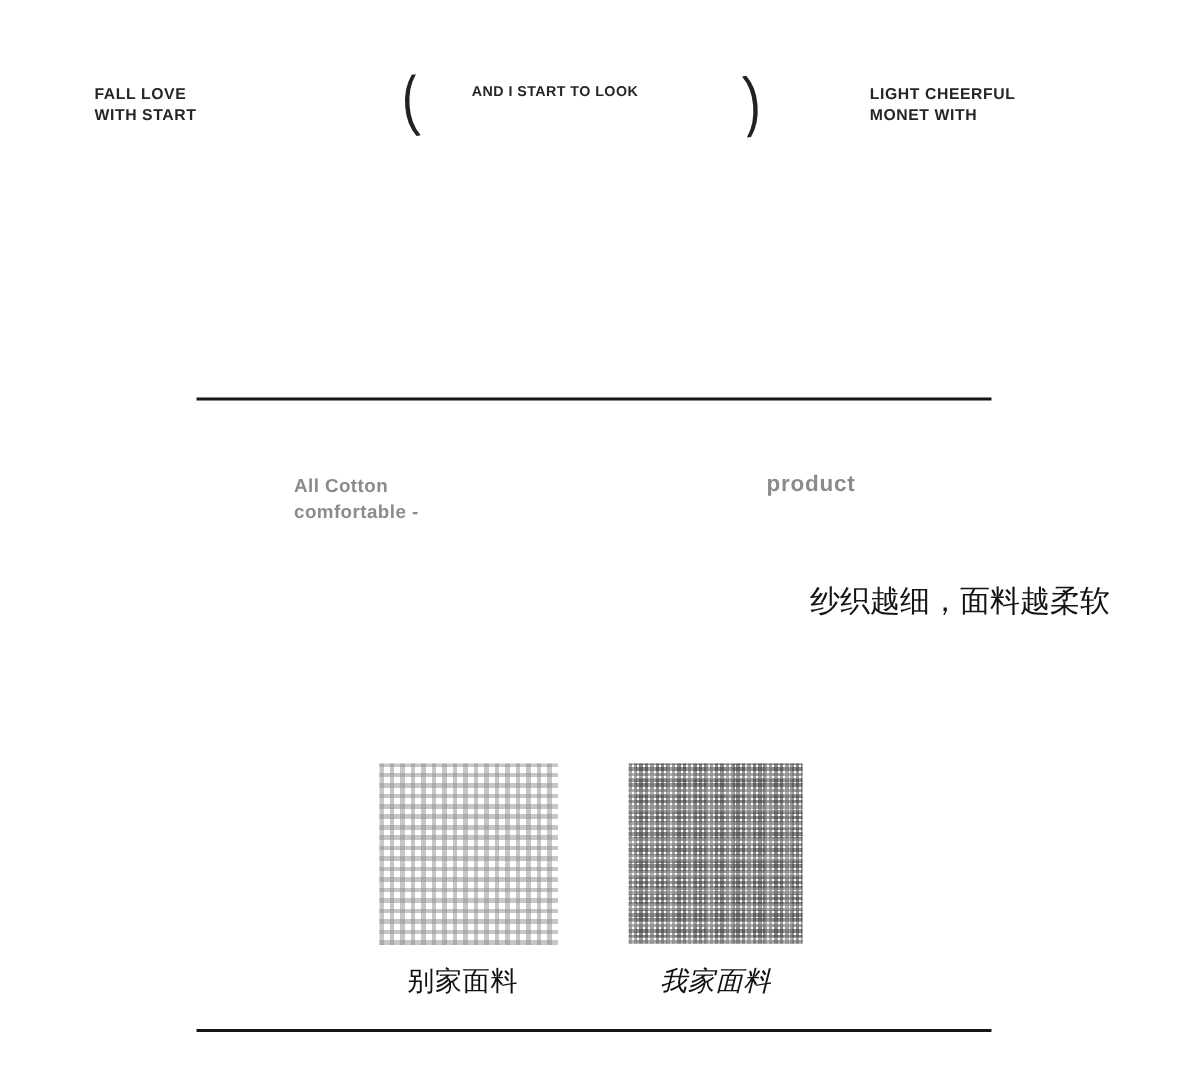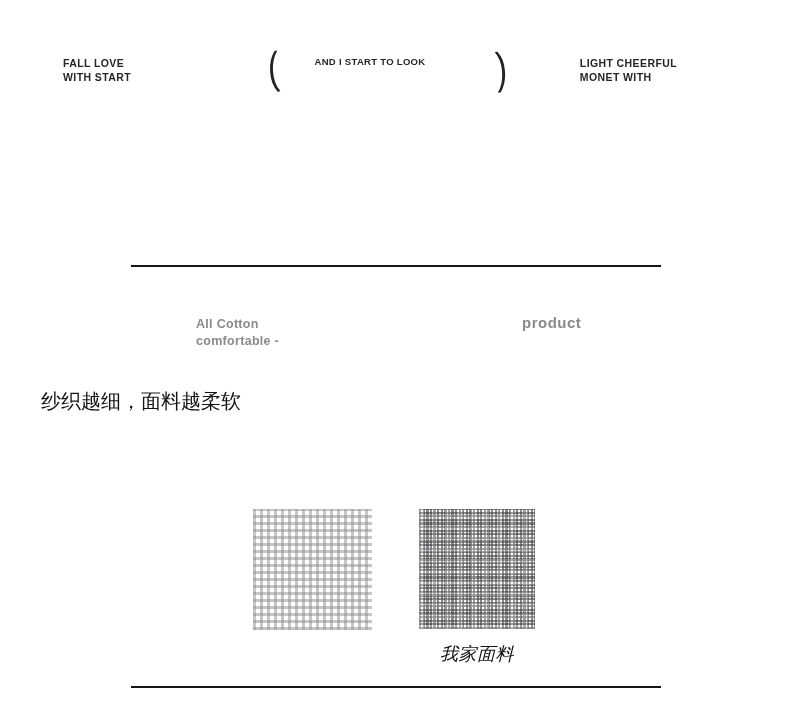--- a/index.html
+++ b/index.html
@@ -88,30 +88,29 @@
     margin-top:16px;
   }
   .muted-right {
     position:absolute;
     left:511px;
     top:314px;
     font-size:15px;
     letter-spacing:0.5px;
     color:#8b8b8b;
     font-weight:700;
-    margin-left:11px;
   }
 
   
   .body-text {
     position:absolute;
     left:0;
     right:0;
     top:384px;
-    text-align:left;
+    text-align:right;
     font-size:20px;
     line-height:34.5px;
     color:#141414;
     padding-left:41px;
   }
 
   
   .swatch {
     position:absolute;
     top:509px;
@@ -180,17 +179,18 @@
   </div>
   <div class="muted-right">product</div>
 
   <div class="body-text">
     <div>纱织越细，面料越柔软</div>
   </div>
 
   <div class="swatch swatch-coarse"></div>
   <div class="swatch swatch-fine"></div>
 
+  <div class="swatch-label label-left">别家面料</div>
   <div class="swatch-label label-right">我家面料</div>
 
   <div class="rule rule-bottom"></div>
 
 </div>
 
 </body></html>

